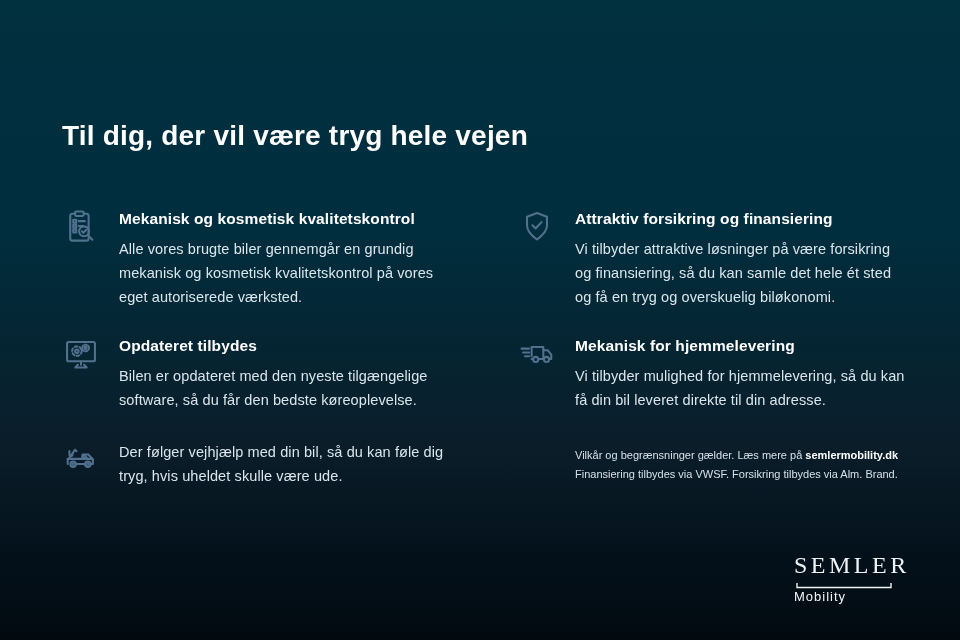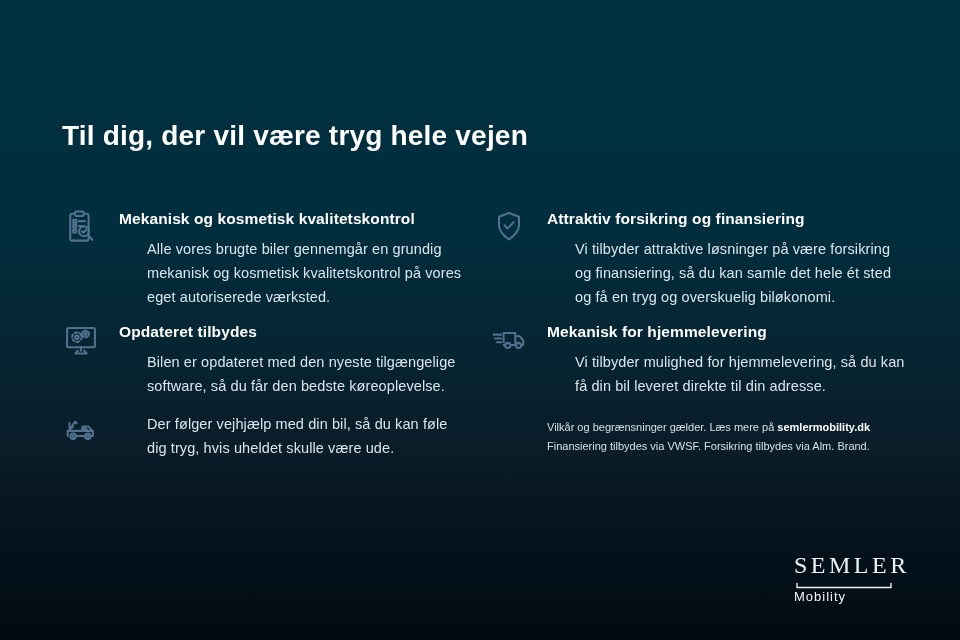--- a/index.html
+++ b/index.html
@@ -16,20 +16,21 @@
     font-size: 28px;
     font-weight: 700;
     letter-spacing: 0.2px;
     color: #ffffff;
   }
   .features {
     display: grid;
     grid-template-columns: 428px 1fr;
     row-gap: 14px;
     margin-top: 58px;
+    gap: 28px;
   }
   .feature {
     display: flex;
     align-items: flex-start;
     gap: 19px;
   }
   .feature .icon-box {
     flex: 0 0 38px;
     height: 38px;
     margin-top: -2px;
@@ -41,21 +42,20 @@
     font-weight: 700;
     color: #ffffff;
     margin-bottom: 9px;
     letter-spacing: 0.1px;
   }
   .feature p {
     font-size: 14.5px;
     line-height: 24px;
     color: #dbe5ec;
     letter-spacing: 0.1px;
-    margin-left: 28px;
   }
   .col-left .txt { max-width: 345px; }
   .col-right .txt { max-width: 372px; }
   .disclaimer {
     grid-column: 2;
     margin-left: 57px;
     margin-top: 6px;
     font-size: 11px;
     line-height: 19px;
     color: #d6e0e8;

